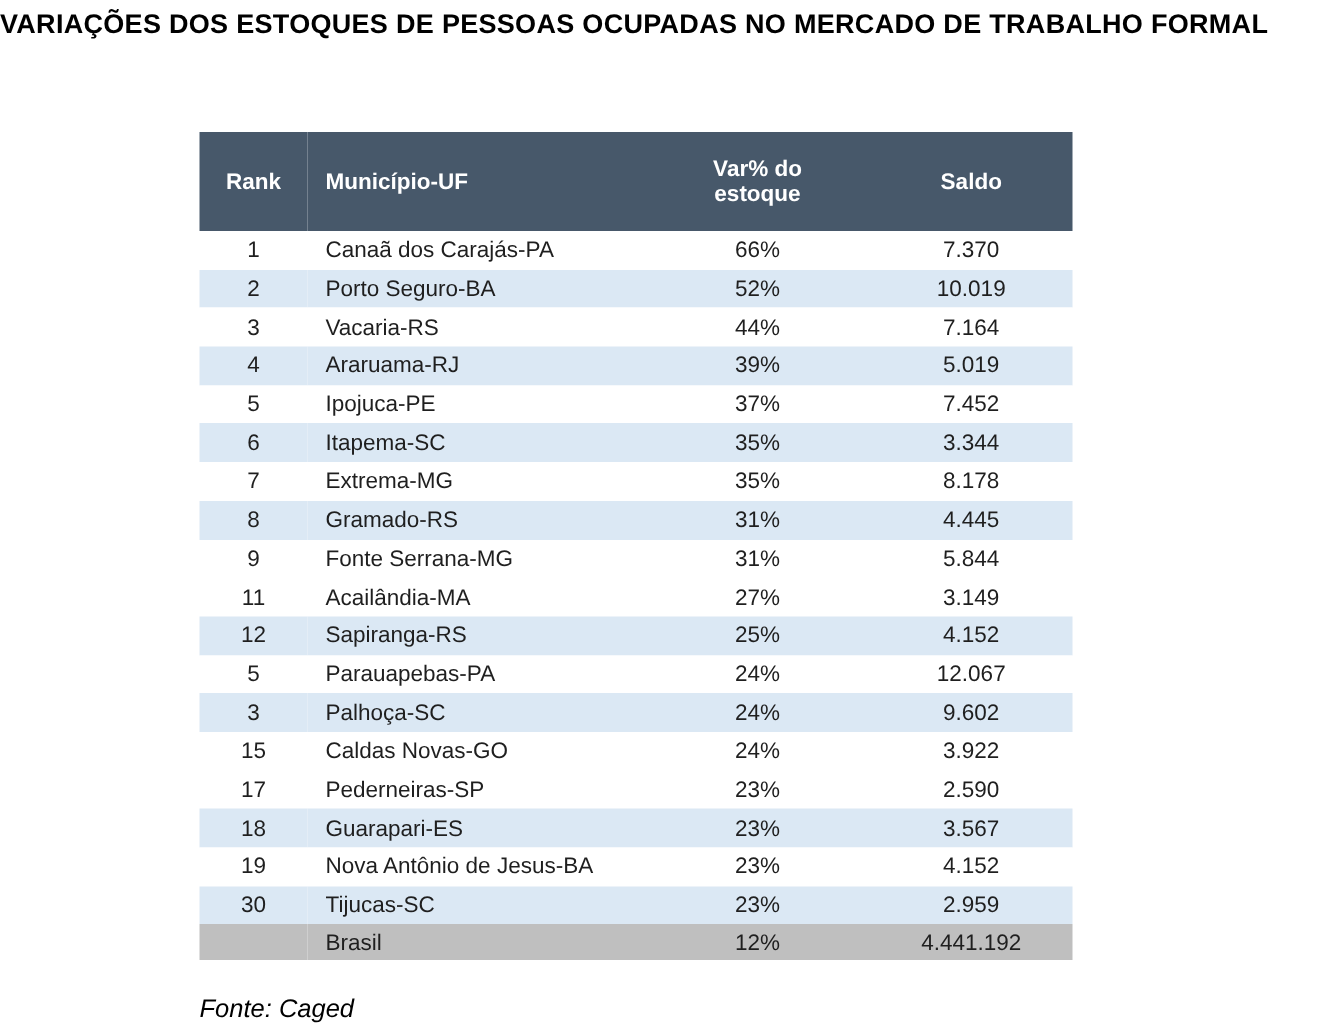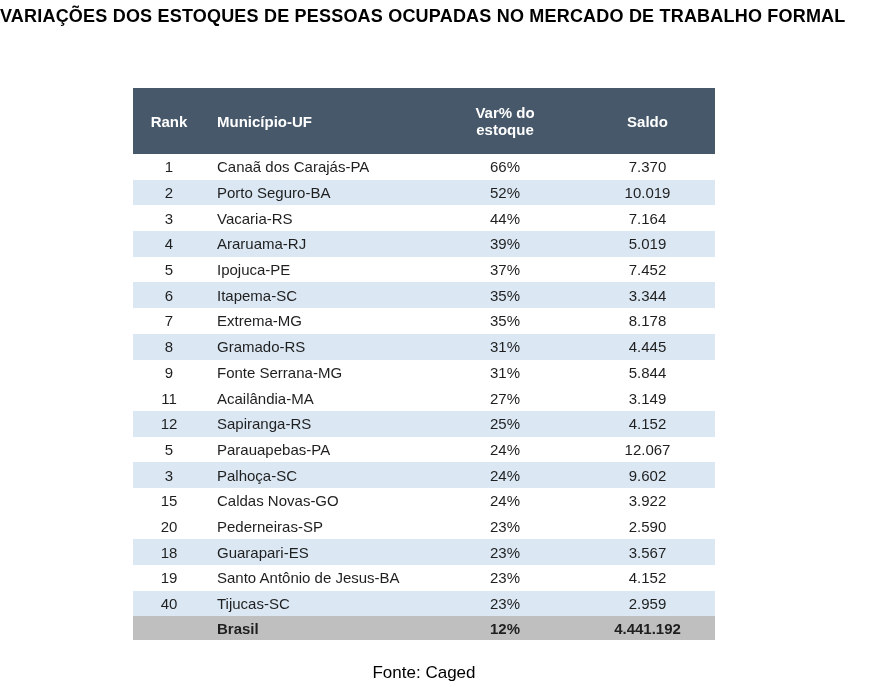--- a/index.html
+++ b/index.html
@@ -59,30 +59,30 @@
     color: var(--text, #1f1f1f);
     height: 25.7px;
     padding: 0;
     vertical-align: middle;
     background: var(--row-bg, #ffffff);
   }
   tr.alt td { background: var(--row-alt-bg, #dbe8f4); }
   tr.total td {
     background: var(--total-row-bg, #bfbfbf);
     height: 24px;
-    font-weight: bold;
   }
   .al-center { text-align: center; }
   .al-left   { text-align: left; padding-left: 12px; }
   .source-note {
     position: absolute;
     top: 663px; left: 133px;
     width: 582px;
-    text-align: center;
+    text-align: left;
     font-size: 17px;
+    font-style: italic;
     color: var(--title-text, #000000);
   }
 </style>
 </head>
 <body style="--header-bg: #47586a; --header-text: #ffffff; --row-bg: #ffffff; --row-alt-bg: #dbe8f4; --total-row-bg: #bfbfbf; --text: #1f1f1f; --title-text: #000000;">
 
 <div class="title-block">
   <div class="title-line">VARIAÇÕES DOS ESTOQUES DE PESSOAS OCUPADAS NO MERCADO DE TRABALHO FORMAL</div>
 </div>
 
@@ -198,42 +198,42 @@
 
   <tr>
     <td class="al-center">15</td>
     <td class="al-left">Caldas Novas-GO</td>
     <td class="al-center">24%</td>
     <td class="al-center">3.922</td>
   </tr>
 
 
   <tr>
-    <td class="al-center">20</td>
+    <td class="al-center">17</td>
     <td class="al-left">Pederneiras-SP</td>
     <td class="al-center">23%</td>
     <td class="al-center">2.590</td>
   </tr>
 
   <tr class="alt">
     <td class="al-center">18</td>
     <td class="al-left">Guarapari-ES</td>
     <td class="al-center">23%</td>
     <td class="al-center">3.567</td>
   </tr>
 
   <tr>
     <td class="al-center">19</td>
-    <td class="al-left">Santo Antônio de Jesus-BA</td>
+    <td class="al-left">Nova Antônio de Jesus-BA</td>
     <td class="al-center">23%</td>
     <td class="al-center">4.152</td>
   </tr>
 
   <tr class="alt">
-    <td class="al-center">40</td>
+    <td class="al-center">30</td>
     <td class="al-left">Tijucas-SC</td>
     <td class="al-center">23%</td>
     <td class="al-center">2.959</td>
   </tr>
 </tbody>
     <tbody>
       <tr class="total">
         <td class="al-center"></td>
         <td class="al-left">Brasil</td>
         <td class="al-center">12%</td>

